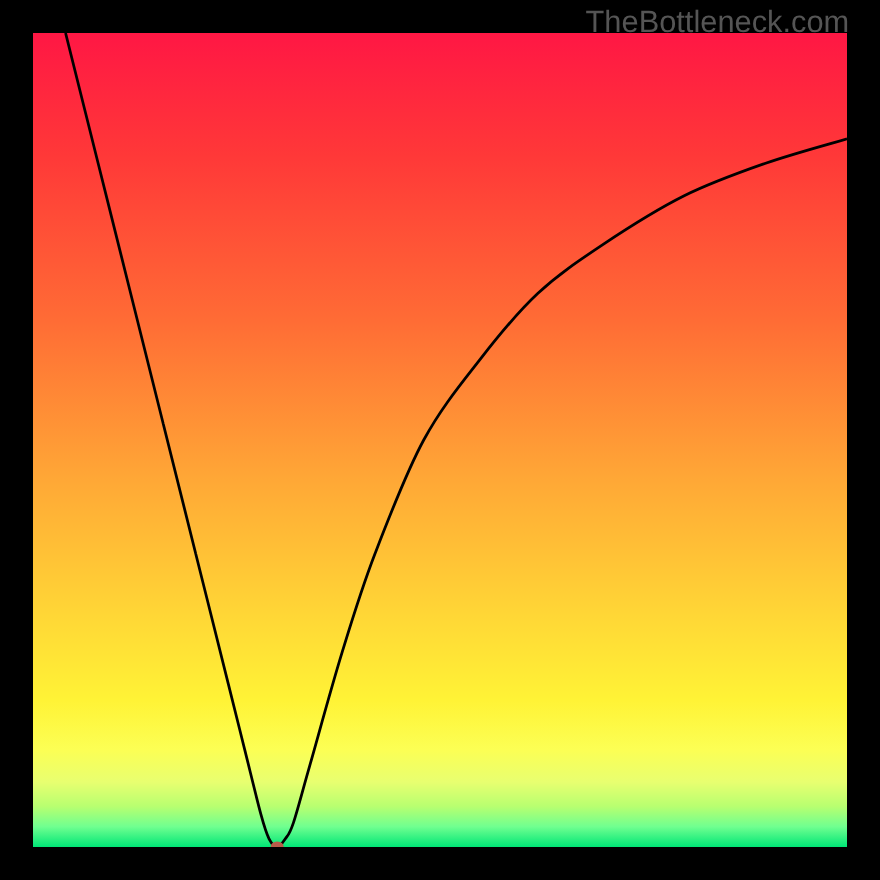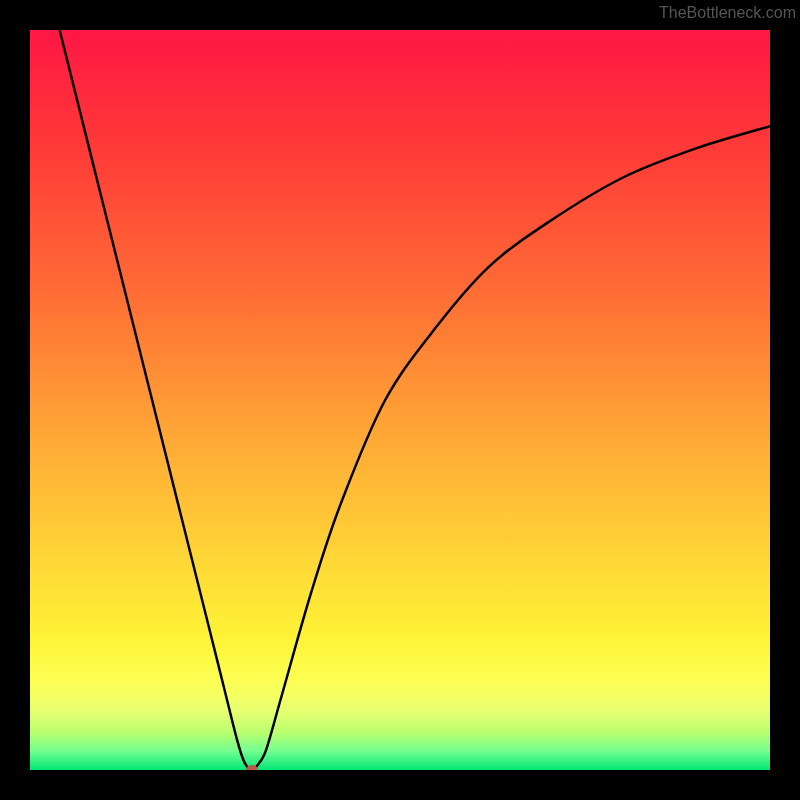--- a/index.html
+++ b/index.html
@@ -10,23 +10,23 @@
     body {
       width: 800px;
       height: 800px;
       background: #000;
       position: relative;
       font-family: Arial, sans-serif;
     }
     .watermark {
       position: absolute;
       top: 4px;
-      right: 4px;
+      right: 28px;
       color: #555;
-      font-size: 16px;
+      font-size: 28px;
       font-weight: normal;
       z-index: 10;
     }
     .plot-area {
       position: absolute;
       top: 30px;
       left: 30px;
       width: 740px;
       height: 740px;
       overflow: hidden;

